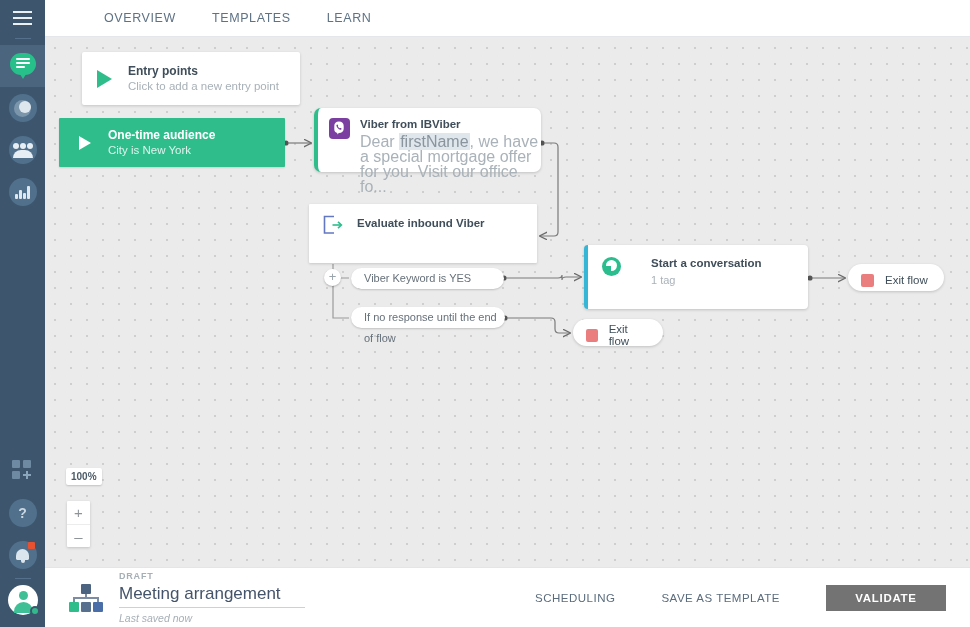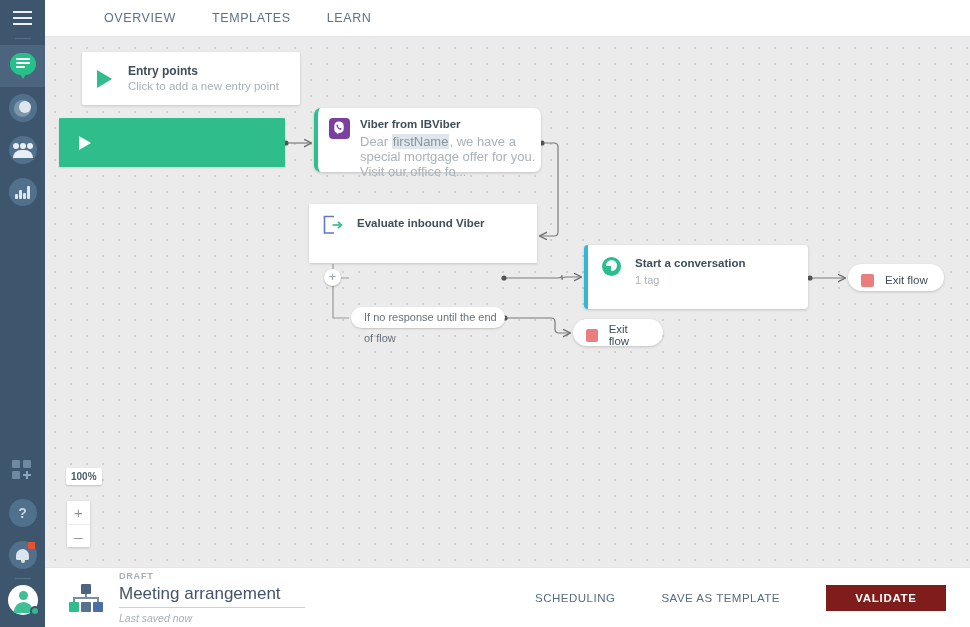--- a/index.html
+++ b/index.html
@@ -214,21 +214,21 @@
   }
   .viber-ico {
     width: 21px; height: 21px; border-radius: 4px; background: #7a3fa0;
     position: relative; flex: none; margin-right: 10px; margin-top: 1px;
   }
   .viber-ico .ph {
     position: absolute; left: 4px; top: 3px; width: 12px; height: 14px;
   }
   .n-viber .ttl { font-size: 11.5px; font-weight: bold; color: #3f4e5a; line-height: 14px; }
   .n-viber .msg {
-    font-size: 13px; color: #a9b2b9; line-height: 15px; margin-top: 3px;
+    font-size: 16px; color: #a9b2b9; line-height: 15px; margin-top: 3px;
     width: 180px;
   }
   .tok { background: #dfe6ec; color: #8a949c; padding: 0 1px; }
 
   
   .n-eval {
     left: 264px; top: 167px; width: 228px; height: 59px;
     border-radius: 1px; box-shadow: 0 1px 3px rgba(0,0,0,.16);
     display: flex; align-items: flex-start; padding: 11px 0 0 13px;
   }
@@ -251,21 +251,21 @@
     padding-left: 13px; box-shadow: 0 1px 2px rgba(0,0,0,.18);
   }
   .p-yes { left: 306px; top: 231px; width: 153px; }
   .p-nores { left: 306px; top: 270px; width: 154px; }
 
   
   .n-conv {
     left: 539px; top: 208px; width: 224px; height: 64px;
     border-left: 4px solid #35b6d6; border-radius: 4px;
     box-shadow: 0 1px 3px rgba(0,0,0,.18);
-    display: flex; padding: 11px 16px 0 14px;
+    display: flex; padding: 11px 16px 0 14px; gap: 16px;
   }
   .conv-ico {
     width: 19px; height: 19px; border-radius: 50%; background: #2bbd8d;
     position: relative; flex: none; margin-right: 14px; margin-top: 1px;
   }
   .conv-ico::after {
     content: ''; position: absolute; left: 4px; top: 3px;
     width: 11px; height: 11px; border-radius: 50%;
     background: #ffffff;
   }
@@ -330,21 +330,21 @@
     outline: none;
   }
   .lastsaved { font-size: 10.5px; color: #a6afb6; line-height: 16px; margin-top: 2px; font-style: italic; }
 
   .bb-spacer { flex: 1; }
   .bb-link {
     font-size: 11.5px; letter-spacing: .5px; color: #5a6c7d;
     margin-right: 46px; cursor: pointer;
   }
   .btn-validate {
-    background: #7f1d1d; color: #ffffff; font-size: 11.5px; font-weight: bold;
+    background: #737373; color: #ffffff; font-size: 11.5px; font-weight: bold;
     letter-spacing: .7px; width: 120px; height: 26px; line-height: 26px;
     text-align: center; border: none; cursor: pointer; margin-right: 24px;
     font-family: "Liberation Sans", sans-serif;
   }
 </style>
 </head>
 <body>
 
 <div id="app">
 
@@ -473,20 +473,24 @@
     <div class="node n-entry">
       <div class="play-green"></div>
       <div>
         <div class="t1">Entry points</div>
         <div class="t2">Click to add a new entry point</div>
       </div>
     </div>
 
     <div class="node n-aud">
       <div class="play-white"></div>
+      <div>
+        <div class="t1">One-time audience</div>
+        <div class="t2">City is New York</div>
+      </div>
     </div>
 
     <div class="node n-viber">
       <div class="viber-ico">
         <svg class="ph" viewBox="0 0 12 14">
           <path d="M6,0.6 C3,0.6 1.3,2.2 1.3,4.9 L1.3,8.2 C1.3,10.3 2.5,11.6 4.3,11.9
                    L4.3,13.4 L5.9,11.9 C9,11.9 10.7,10.4 10.7,7.7 L10.7,4.9
                    C10.7,2.2 9,0.6 6,0.6 Z" fill="#ffffff"></path>
           <path d="M4.1,3.6 C4.5,3.5 4.8,3.8 5.1,4.4 C5.3,4.9 5.2,5.2 4.8,5.5
                    C5.2,6.4 5.9,7 6.7,7.3 C7,6.9 7.3,6.8 7.8,7 C8.4,7.3 8.7,7.6 8.6,8
@@ -505,20 +509,21 @@
           <path d="M12,1.5 L2.5,1.5 L2.5,18 L12,18" fill="none" stroke="#6477c2" stroke-width="1.6"></path>
           <path d="M10.5,10 L19,10" stroke="#2fbd8c" stroke-width="1.6"></path>
           <path d="M16,6.8 L19.4,10 L16,13.2" fill="none" stroke="#2fbd8c" stroke-width="1.6"></path>
         </svg>
       </div>
       <div class="ttl">Evaluate inbound Viber</div>
     </div>
 
     <div class="plus-btn">+</div>
 
+    <div class="pill p-yes">Viber Keyword is YES</div>
     <div class="pill p-nores">If no response until the end of flow</div>
 
     <div class="node n-conv">
       <div class="conv-ico"></div>
       <div>
         <div class="ttl">Start a conversation</div>
         <div class="sub">1 tag</div>
       </div>
     </div>
 

